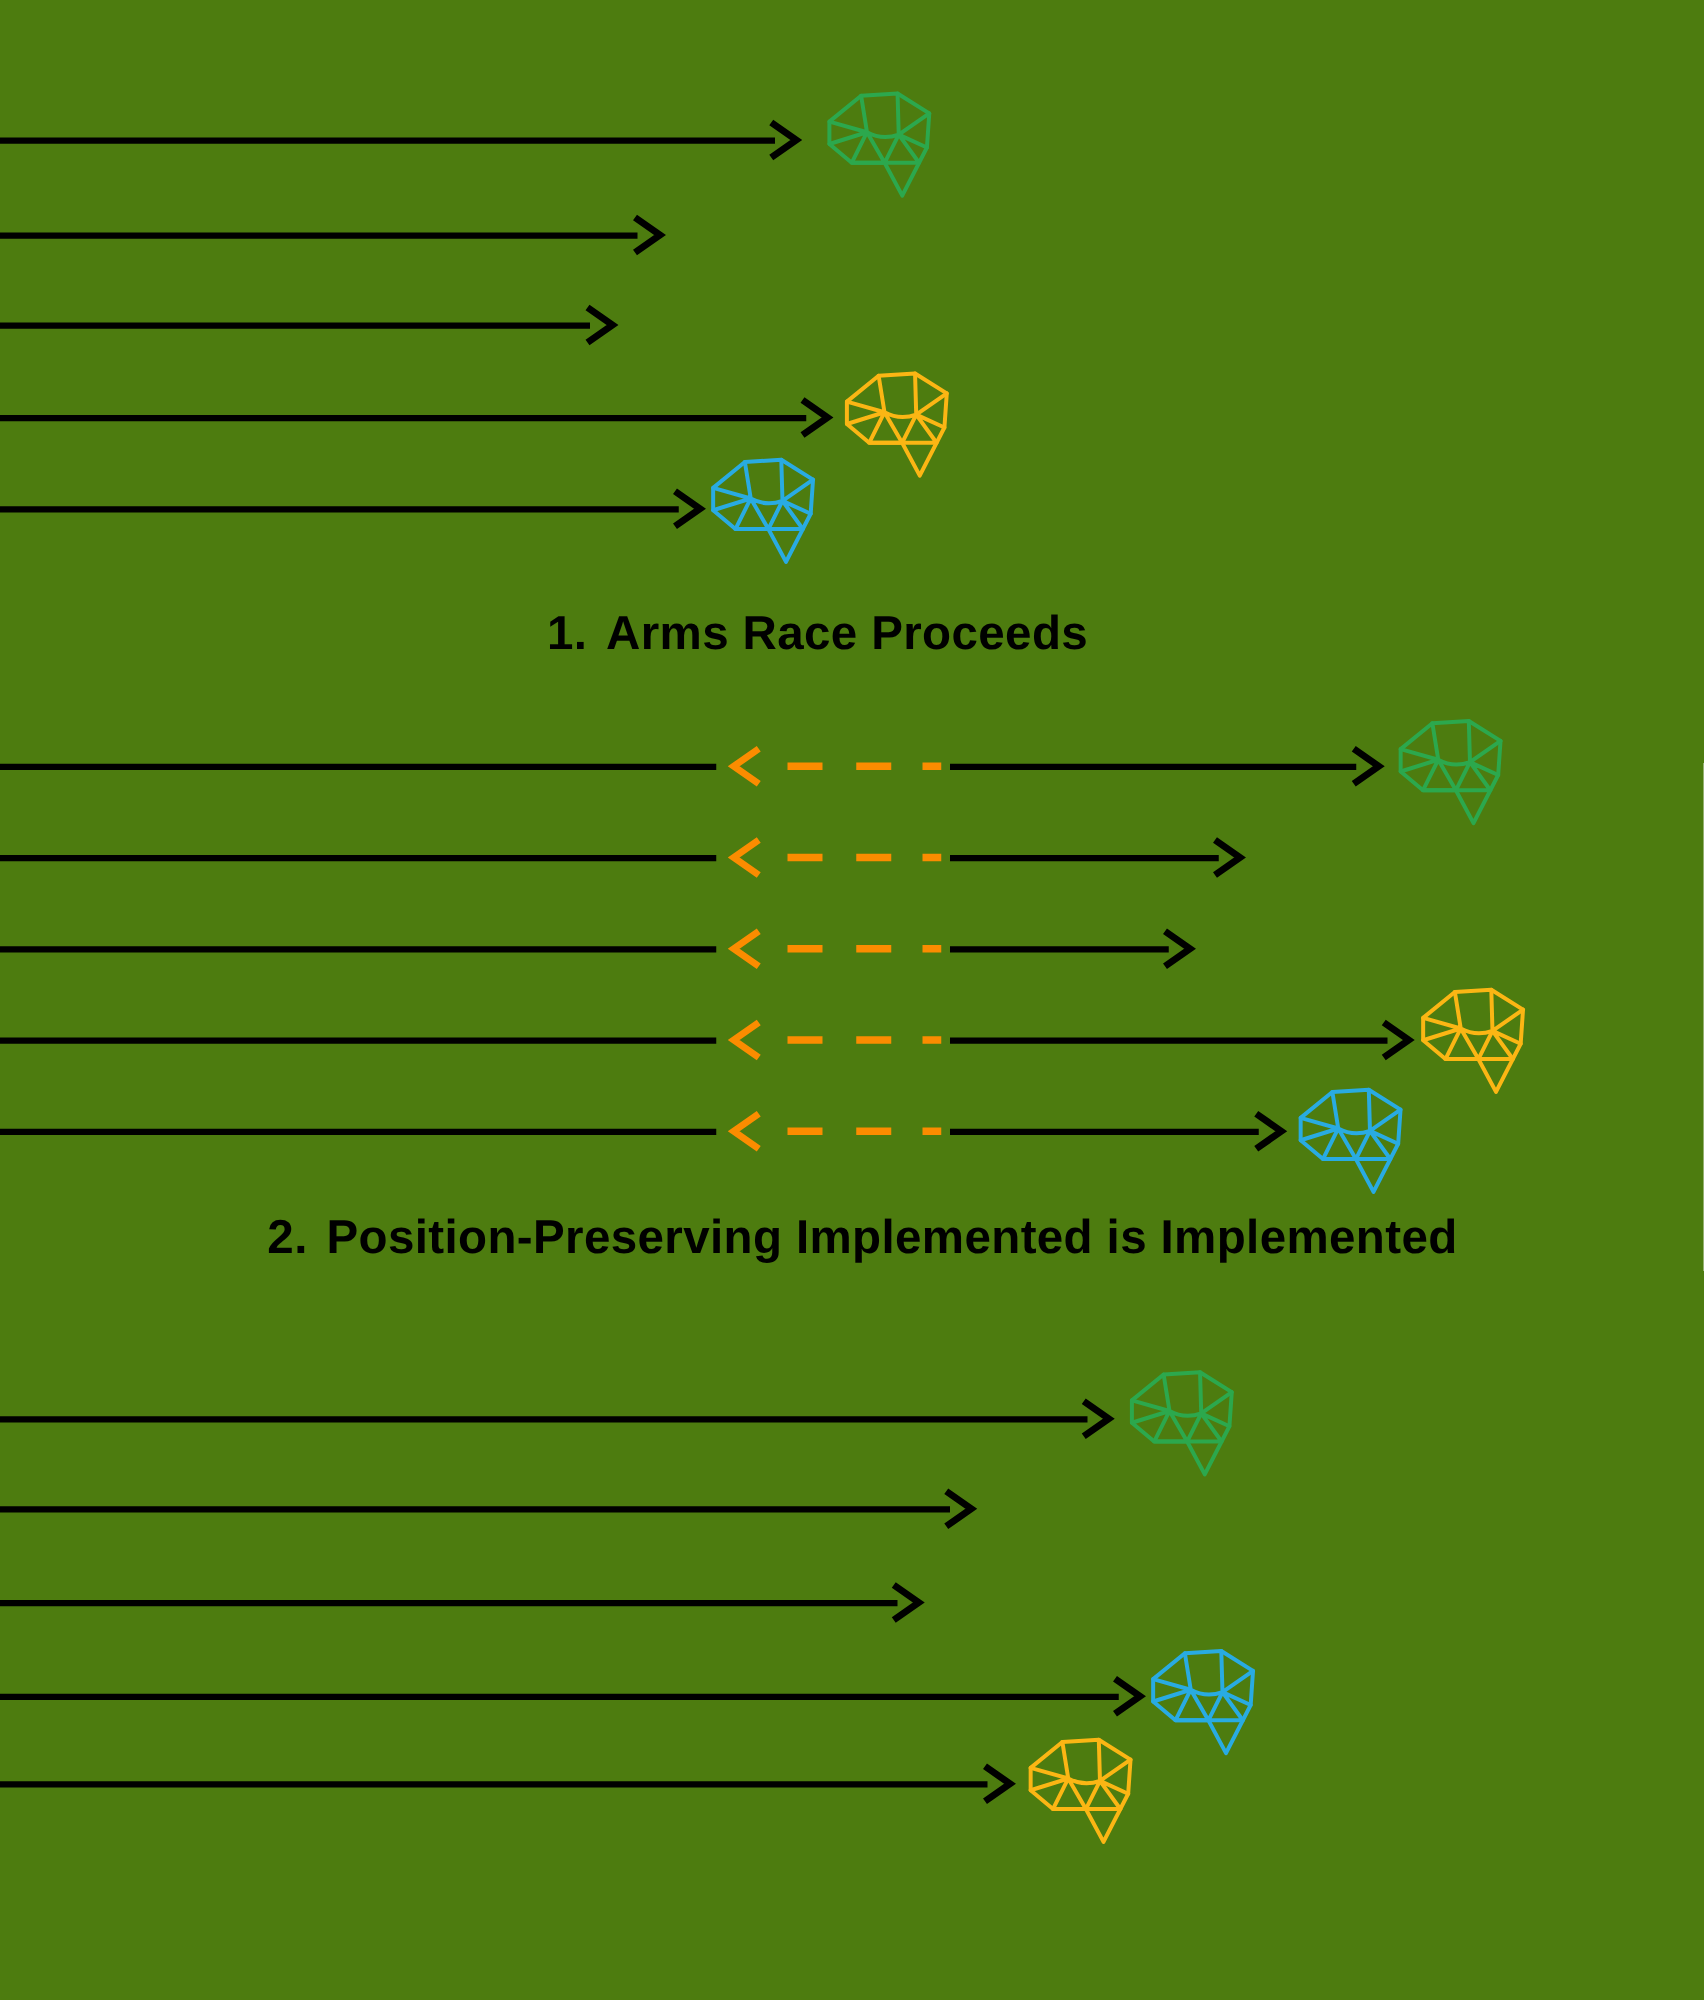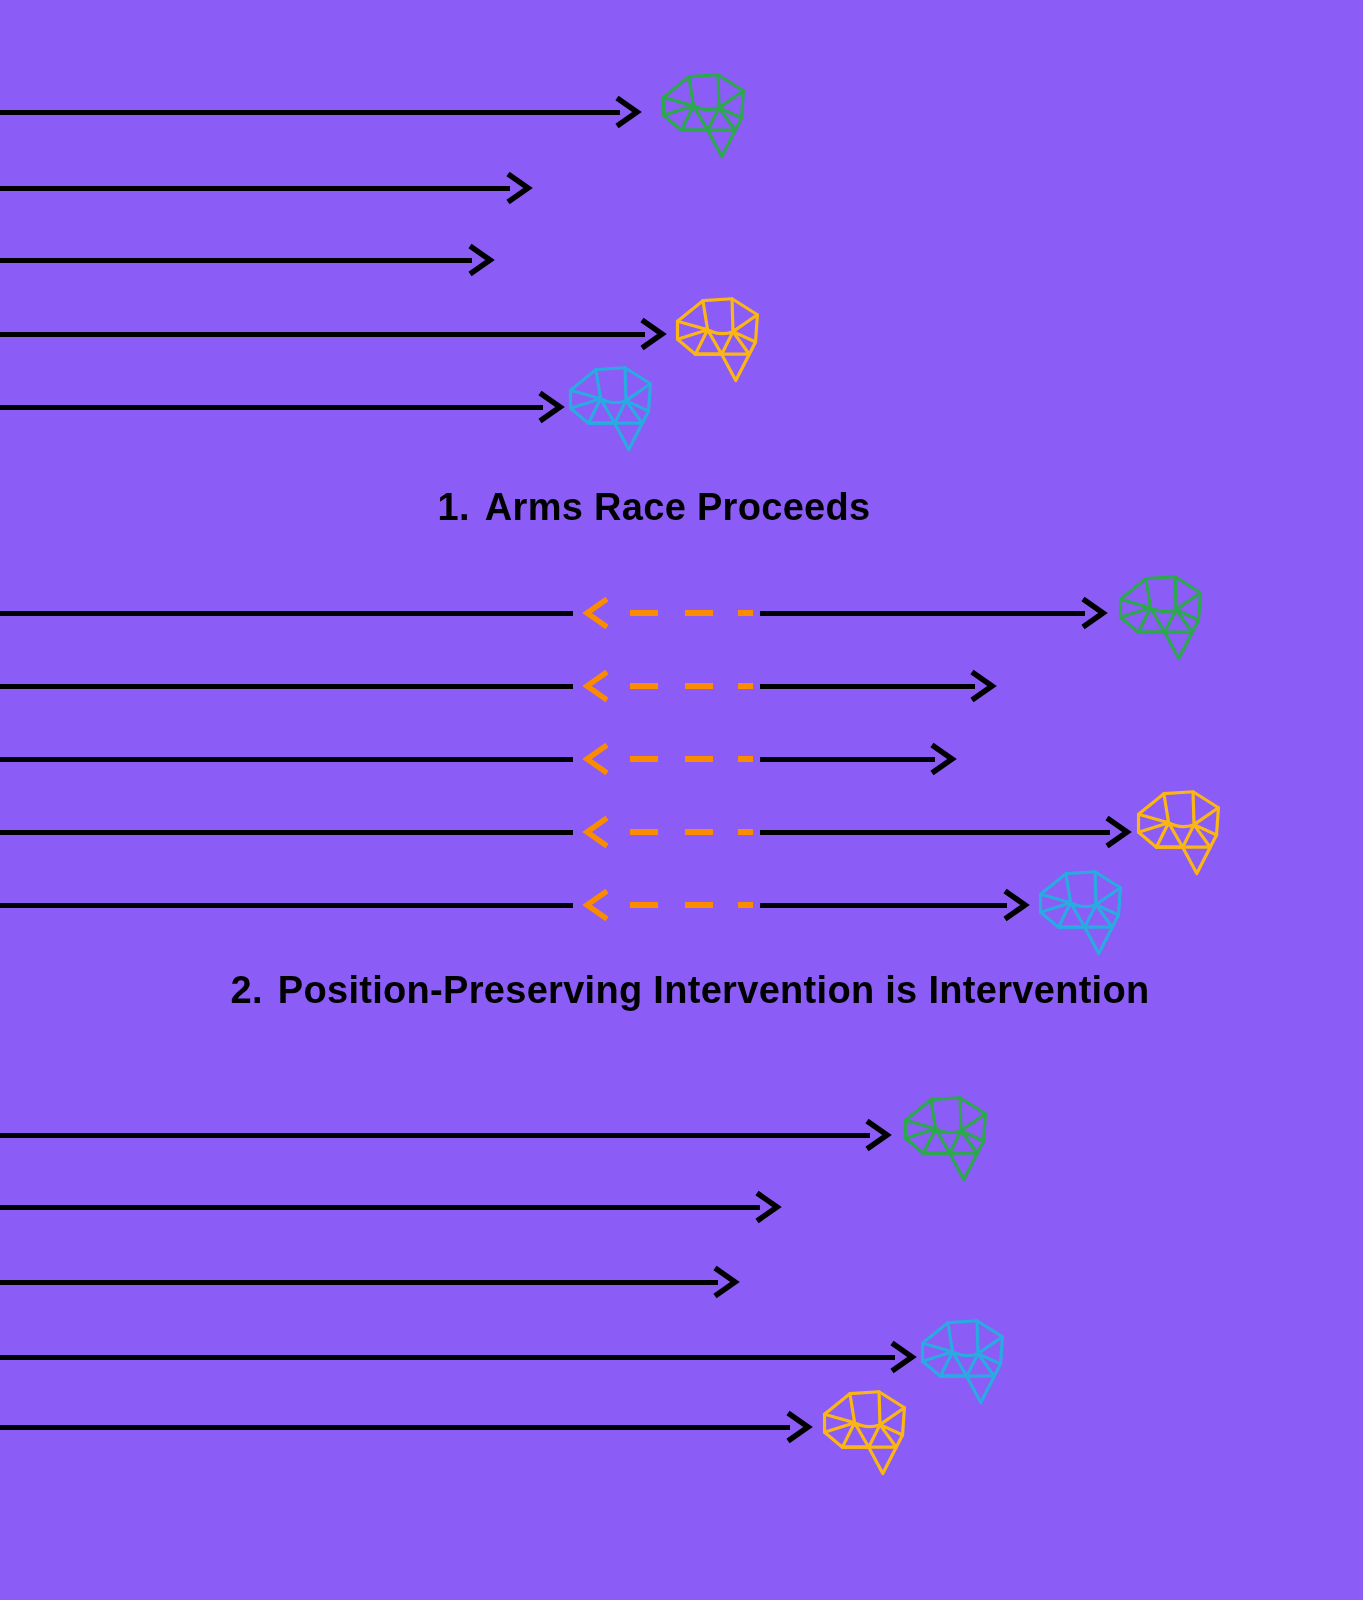--- a/index.html
+++ b/index.html
@@ -1,20 +1,20 @@
 <!DOCTYPE html>
 <html><head>
 <meta charset="utf-8">
 <style>
   html,body{margin:0;padding:0;background:#ffffff;}
   #stage{
     position:relative;
     width:1363px;
     height:1600px;
-    background:#8b5cf6;
+    background:#4d7c0f;
     overflow:hidden;
     font-family:"Liberation Sans", sans-serif;
   }
   .abs{position:absolute;}
   .hline{position:absolute;}
   .dash{position:absolute;}
   .title{
     position:absolute;
     transform:translateX(-50%);
     white-space:nowrap;
@@ -30,21 +30,21 @@
   .title-3{left:690px;top:1506px;}
 </style>
 </head>
 <body>
 
 <div id="stage">
   <div class="title title-1">
     <span class="t-num">1.</span><span>Arms Race Proceeds</span>
   </div>
   <div class="title title-2">
-    <span class="t-num">2.</span><span>Position-Preserving Intervention is Intervention</span>
+    <span class="t-num">2.</span><span>Position-Preserving Implemented is Implemented</span>
   </div>
 <div class="hline" style="left:0px;top:109.5px;width:620px;height:5px;background:#000000"></div>
     <div class="abs" style="left:612px;top:94px;width:30px;height:36px"><svg width="30" height="36" viewBox="0 0 30 36" fill="none" stroke="#000000" stroke-width="5.5" stroke-linejoin="miter" stroke-linecap="butt">
         <polyline points="5,4 25,18 5,32"></polyline>
       </svg></div>
     <div class="abs" style="left:653px;top:71px;width:100px;height:94px"><svg width="100" height="94" viewBox="0 0 100 100" fill="none" stroke="#2CA84D" stroke-width="3.4" stroke-linejoin="round" stroke-linecap="round">
         <path d="M8,28 L35,6 L66,4 L93,21 L91,50 L70,91 L55,63 L27,63 L8,47 Z"></path>
         <path d="M27,63 L84.3,63 M40,37 L35,6 M40,37 L8,28 M40,37 L8,47 M40,37 L27,63 M40,37 L55,63 M40,37 Q53,44 67,39 M67,39 L66,4 M67,39 L93,21 M67,39 L91,50 M67,39 L55,63 M67,39 L84.3,63"></path>
       </svg></div>
     <div class="hline" style="left:0px;top:185.5px;width:510px;height:5px;background:#000000"></div>

